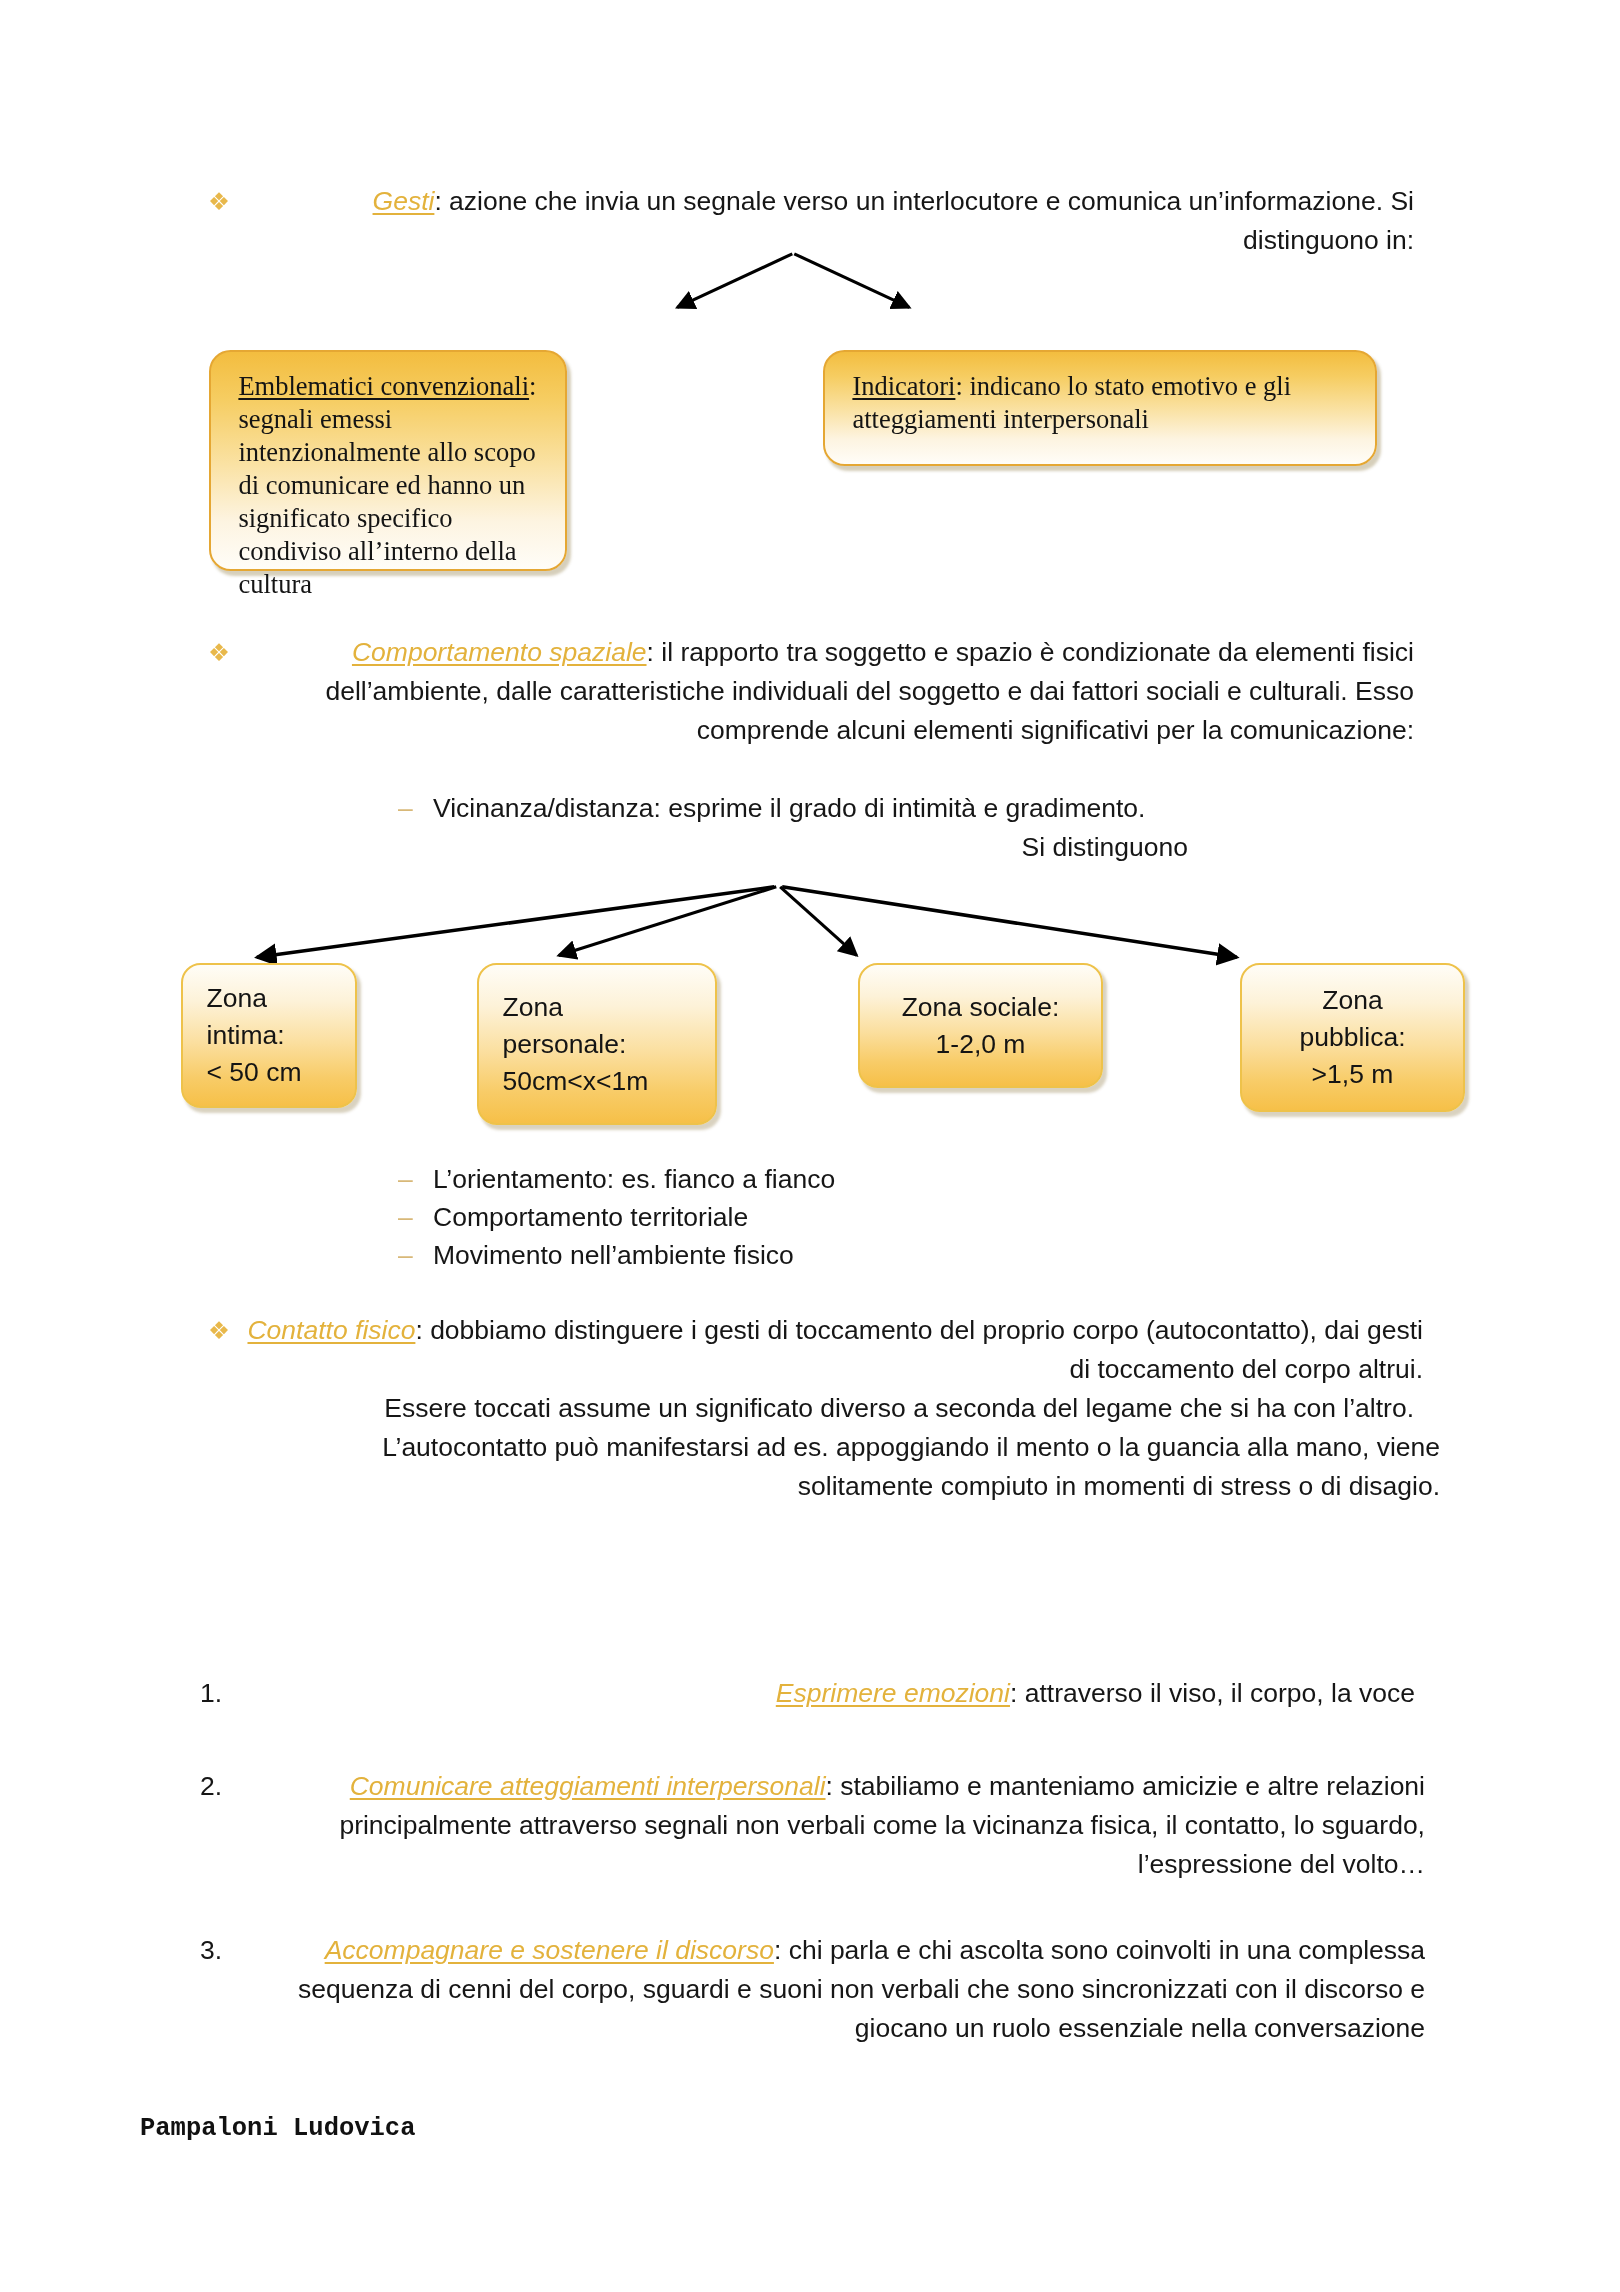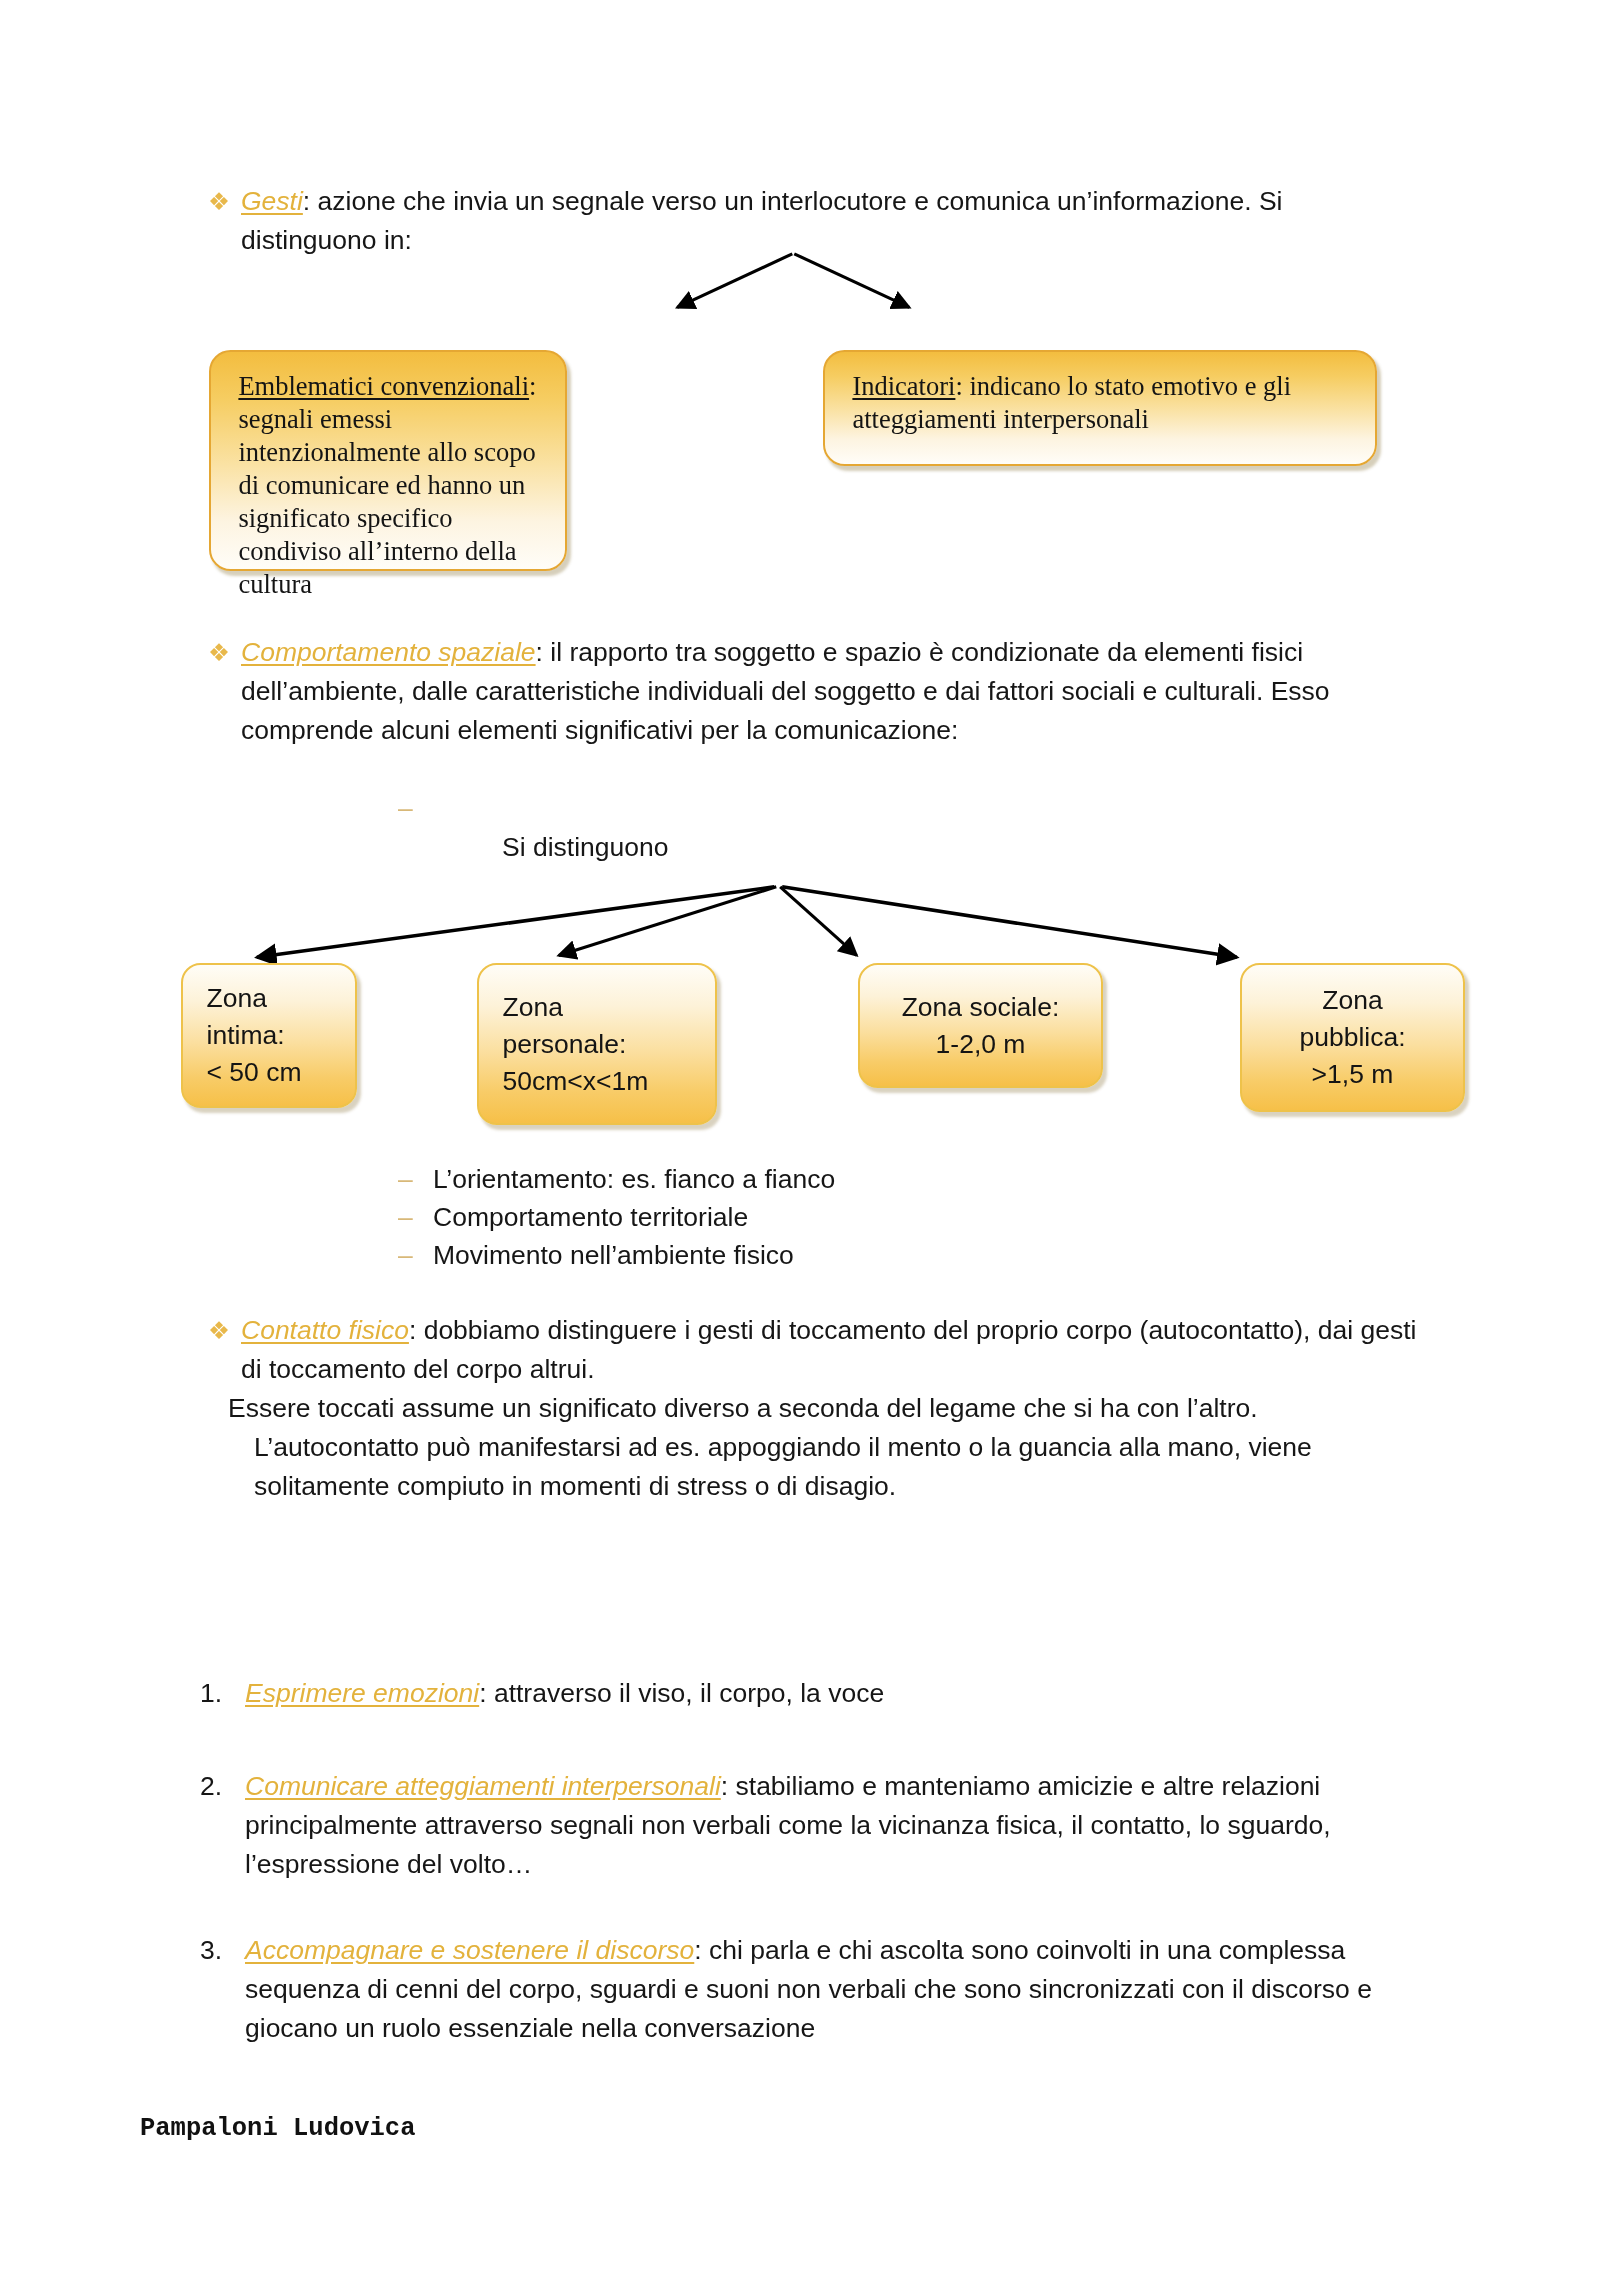--- a/index.html
+++ b/index.html
@@ -25,20 +25,21 @@
   }
 
   
   .abs { position: absolute; }
 
   .body-text {
     font-family: "Liberation Sans", sans-serif;
     font-size: 26.5px;
     line-height: 39px;
     color: #161616;
+    text-align: right;
   }
 
   .bullet-row {
     position: absolute;
     display: flex;
     align-items: flex-start;
   }
   .diamond-bullet {
     color: #e8b84b;
     font-size: 24.5px;
@@ -182,20 +183,21 @@
     <span class="box-title">Emblematici convenzionali</span><span>: segnali emessi intenzionalmente allo scopo di comunicare ed hanno un significato specifico condiviso all’interno della cultura</span>
   </div>
 
   <div class="bullet-row" style="left:208px; top:633px; width:1206px;">
     <span class="diamond-bullet">❖</span>
     <span class="bullet-body body-text"><span class="kw">Comportamento spaziale</span><span>: il rapporto tra soggetto e spazio è condizionate da elementi fisici dell’ambiente, dalle caratteristiche individuali del soggetto e dai fattori sociali e culturali. Esso comprende alcuni elementi significativi per la comunicazione:</span></span>
   </div>
 
   <div class="dash-row" style="left:398px; top:789px; width:980px;">
     <span class="dash-mark">–</span>
+    <span class="body-text">Vicinanza/distanza: esprime il grado di intimità e gradimento.</span>
   </div>
   <div class="abs body-text" style="left:502px; top:828px; width:686px;">Si distinguono</div>
 
   <svg class="arrows" style="left:235px; top:877px; width:1157px; height:98px;" viewBox="0 0 1180 100">
     <defs>
       <marker id="ahead2" markerWidth="7" markerHeight="7" refX="5.6" refY="3.2" orient="auto" markerUnits="strokeWidth">
         <path d="M0,0 L6.4,3.2 L0,6.4 Z" fill="#000"></path>
       </marker>
     </defs>
     <line x1="550" y1="10" x2="22" y2="82" stroke="#000" stroke-width="3.6" marker-end="url(#ahead2)"></line>

